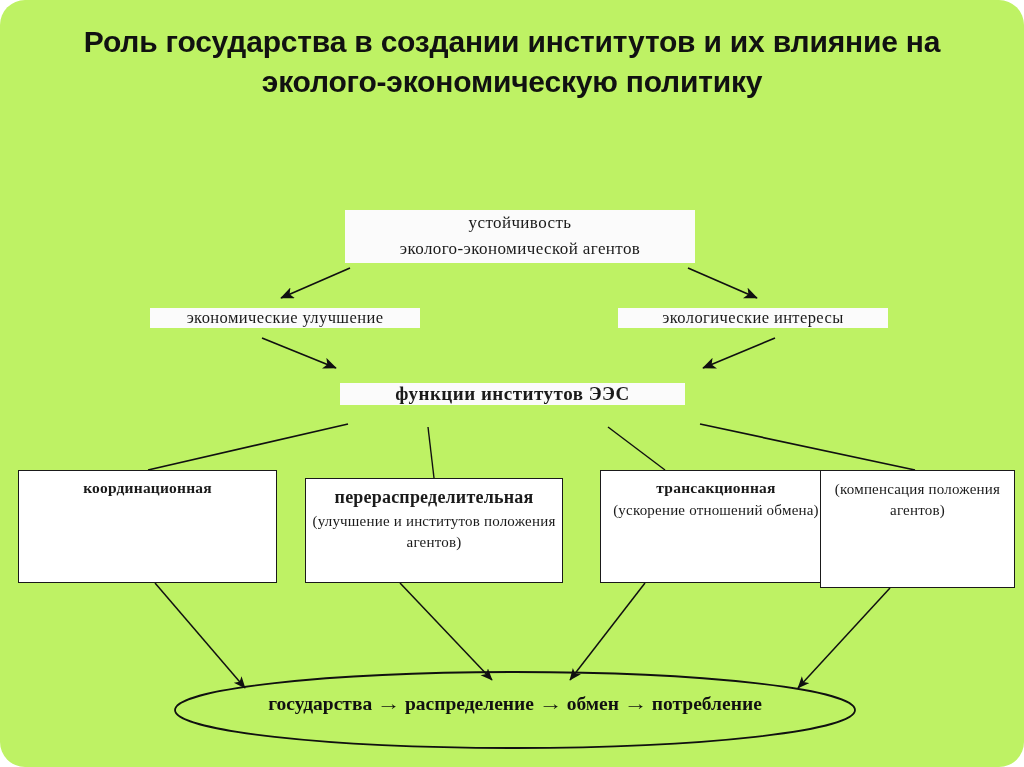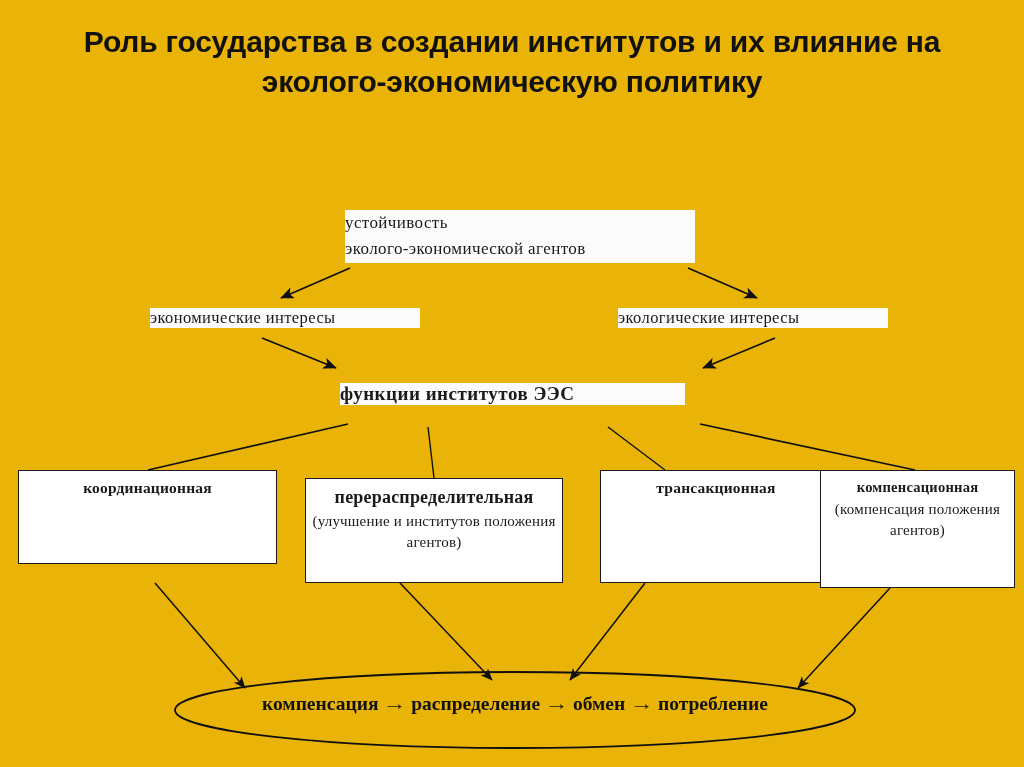--- a/index.html
+++ b/index.html
@@ -4,23 +4,24 @@
 <style>
   html, body {
     margin: 0;
     padding: 0;
     background: #ffffff;
   }
   #page {
     position: relative;
     width: 1024px;
     height: 767px;
-    background: #eab308;
+    background: #bef264;
     overflow: hidden;
     font-family: "Liberation Serif", serif;
+    border-radius: 25px;
   }
   #diagram-title {
     position: absolute;
     left: 60px;
     top: 22px;
     width: 904px;
     text-align: center;
     font-family: "Liberation Sans", sans-serif;
     font-weight: bold;
     font-size: 30px;
@@ -30,21 +31,21 @@
   }
   svg.layer {
     position: absolute;
     left: 0;
     top: 0;
     width: 1024px;
     height: 767px;
   }
   .node-label {
     position: absolute;
-    text-align: left;
+    text-align: center;
     font-family: "Liberation Serif", serif;
     color: #1a1a1a;
     background: #fbfbfb;
   }
   #node-stability {
     left: 345px;
     top: 210px;
     width: 350px;
     font-size: 17px;
     line-height: 1.55;
@@ -89,21 +90,21 @@
     letter-spacing: 0.2px;
     margin-bottom: 3px;
     white-space: nowrap;
   }
   .func-desc {
     display: block;
     font-size: 15px;
     line-height: 1.42;
     letter-spacing: 0.2px;
   }
-  #func-box-0 { left: 18px;  top: 470px; width: 259px; height: 94px; }
+  #func-box-0 { left: 18px;  top: 470px; width: 259px; height: 113px; }
   #func-box-1 { left: 305px; top: 478px; width: 258px; height: 105px; }
   #func-box-2 { left: 600px; top: 470px; width: 232px; height: 113px; }
   #func-box-3 { left: 820px; top: 470px; width: 195px; height: 118px; }
   #func-box-1 .func-title { font-size: 18px; }
   #func-box-3 .func-title { font-size: 14.6px; }
 
   #process-chain {
     position: absolute;
     left: 178px;
     top: 693px;
@@ -156,46 +157,46 @@
     <line x1="890" y1="588" x2="798" y2="688" stroke="#101010" stroke-width="1.5" marker-end="url(#arrowhead)"></line>
 
     <ellipse cx="515" cy="710" rx="340" ry="38" fill="none" stroke="#101010" stroke-width="1.8"></ellipse>
   </svg>
 
   <div class="node-label" id="node-stability">
     <span>устойчивость</span><br>
     <span>эколого-экономической агентов</span>
   </div>
 
-  <div class="node-label" id="node-economic-interests">экономические интересы</div>
+  <div class="node-label" id="node-economic-interests">экономические улучшение</div>
 
   <div class="node-label" id="node-ecological-interests">экологические интересы</div>
 
   <div class="node-label" id="node-functions">функции институтов ЭЭС</div>
 
   <div class="func-box" id="func-box-0">
     <span class="func-title">координационная</span>
   </div>
 
   <div class="func-box" id="func-box-1">
     <span class="func-title">перераспределительная</span>
     <span class="func-desc">(улучшение и институтов положения агентов)</span>
   </div>
 
   <div class="func-box" id="func-box-2">
     <span class="func-title">трансакционная</span>
+    <span class="func-desc">(ускорение отношений обмена)</span>
   </div>
 
   <div class="func-box" id="func-box-3">
-    <span class="func-title">компенсационная</span>
     <span class="func-desc">(компенсация положения агентов)</span>
   </div>
 
   <div id="process-chain">
-    <span class="chain-step">компенсация</span>
+    <span class="chain-step">государства</span>
     <span class="chain-arrow">→</span>
     <span class="chain-step">распределение</span>
     <span class="chain-arrow">→</span>
     <span class="chain-step">обмен</span>
     <span class="chain-arrow">→</span>
     <span class="chain-step">потребление</span>
   </div>
 
 </div>
 

